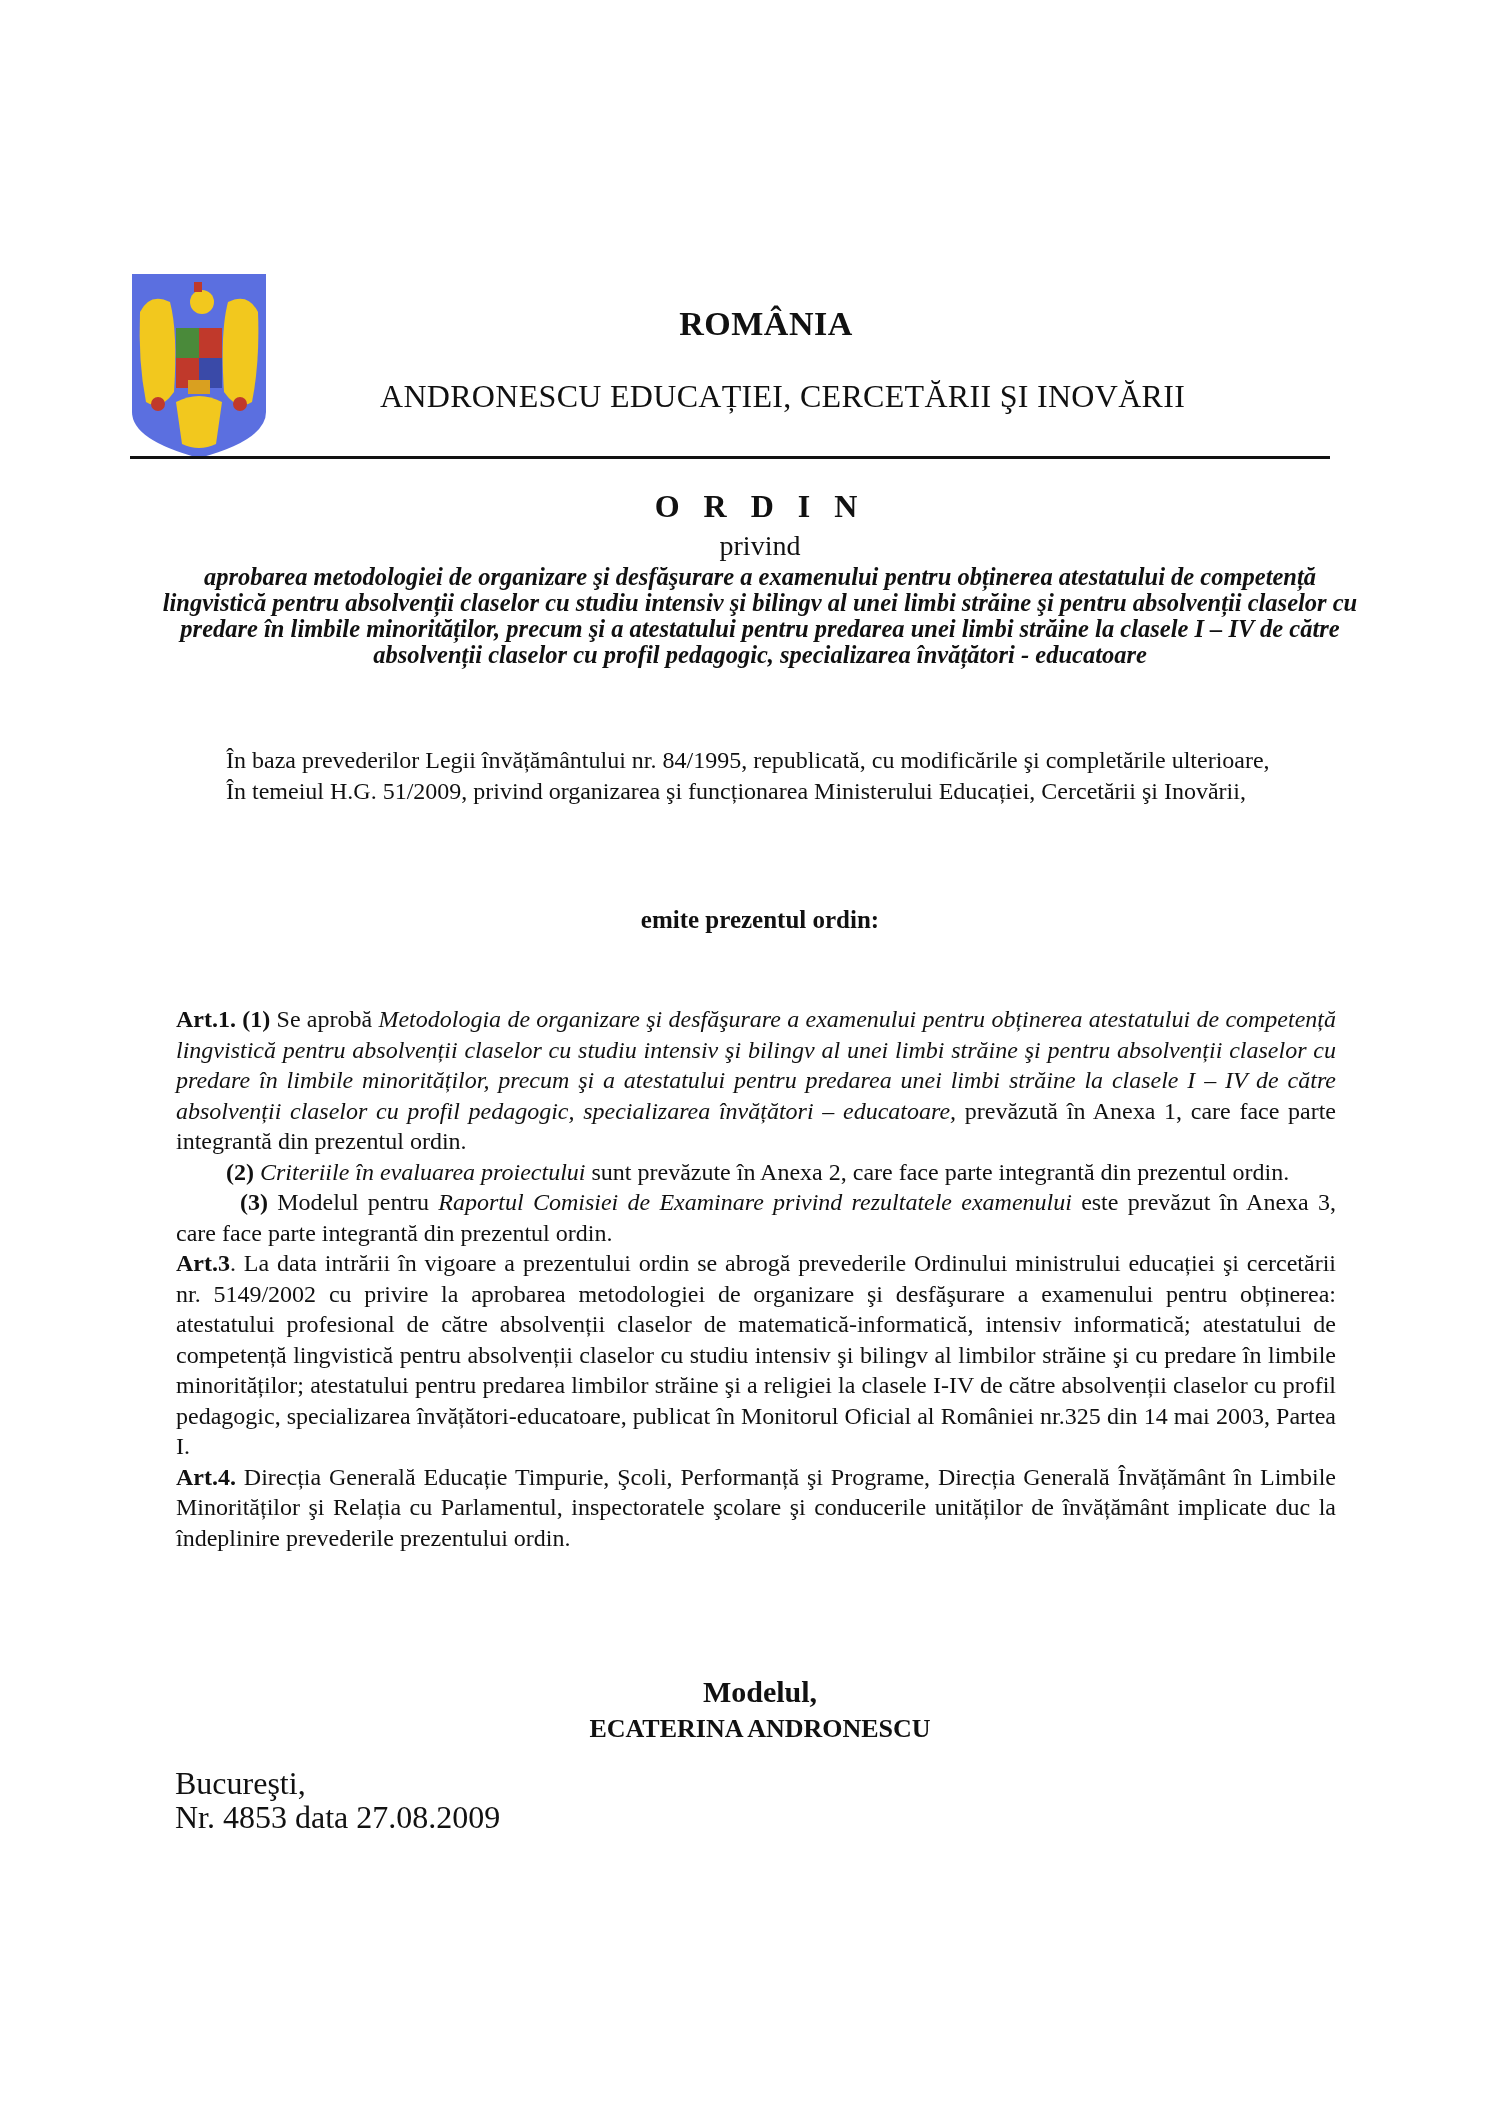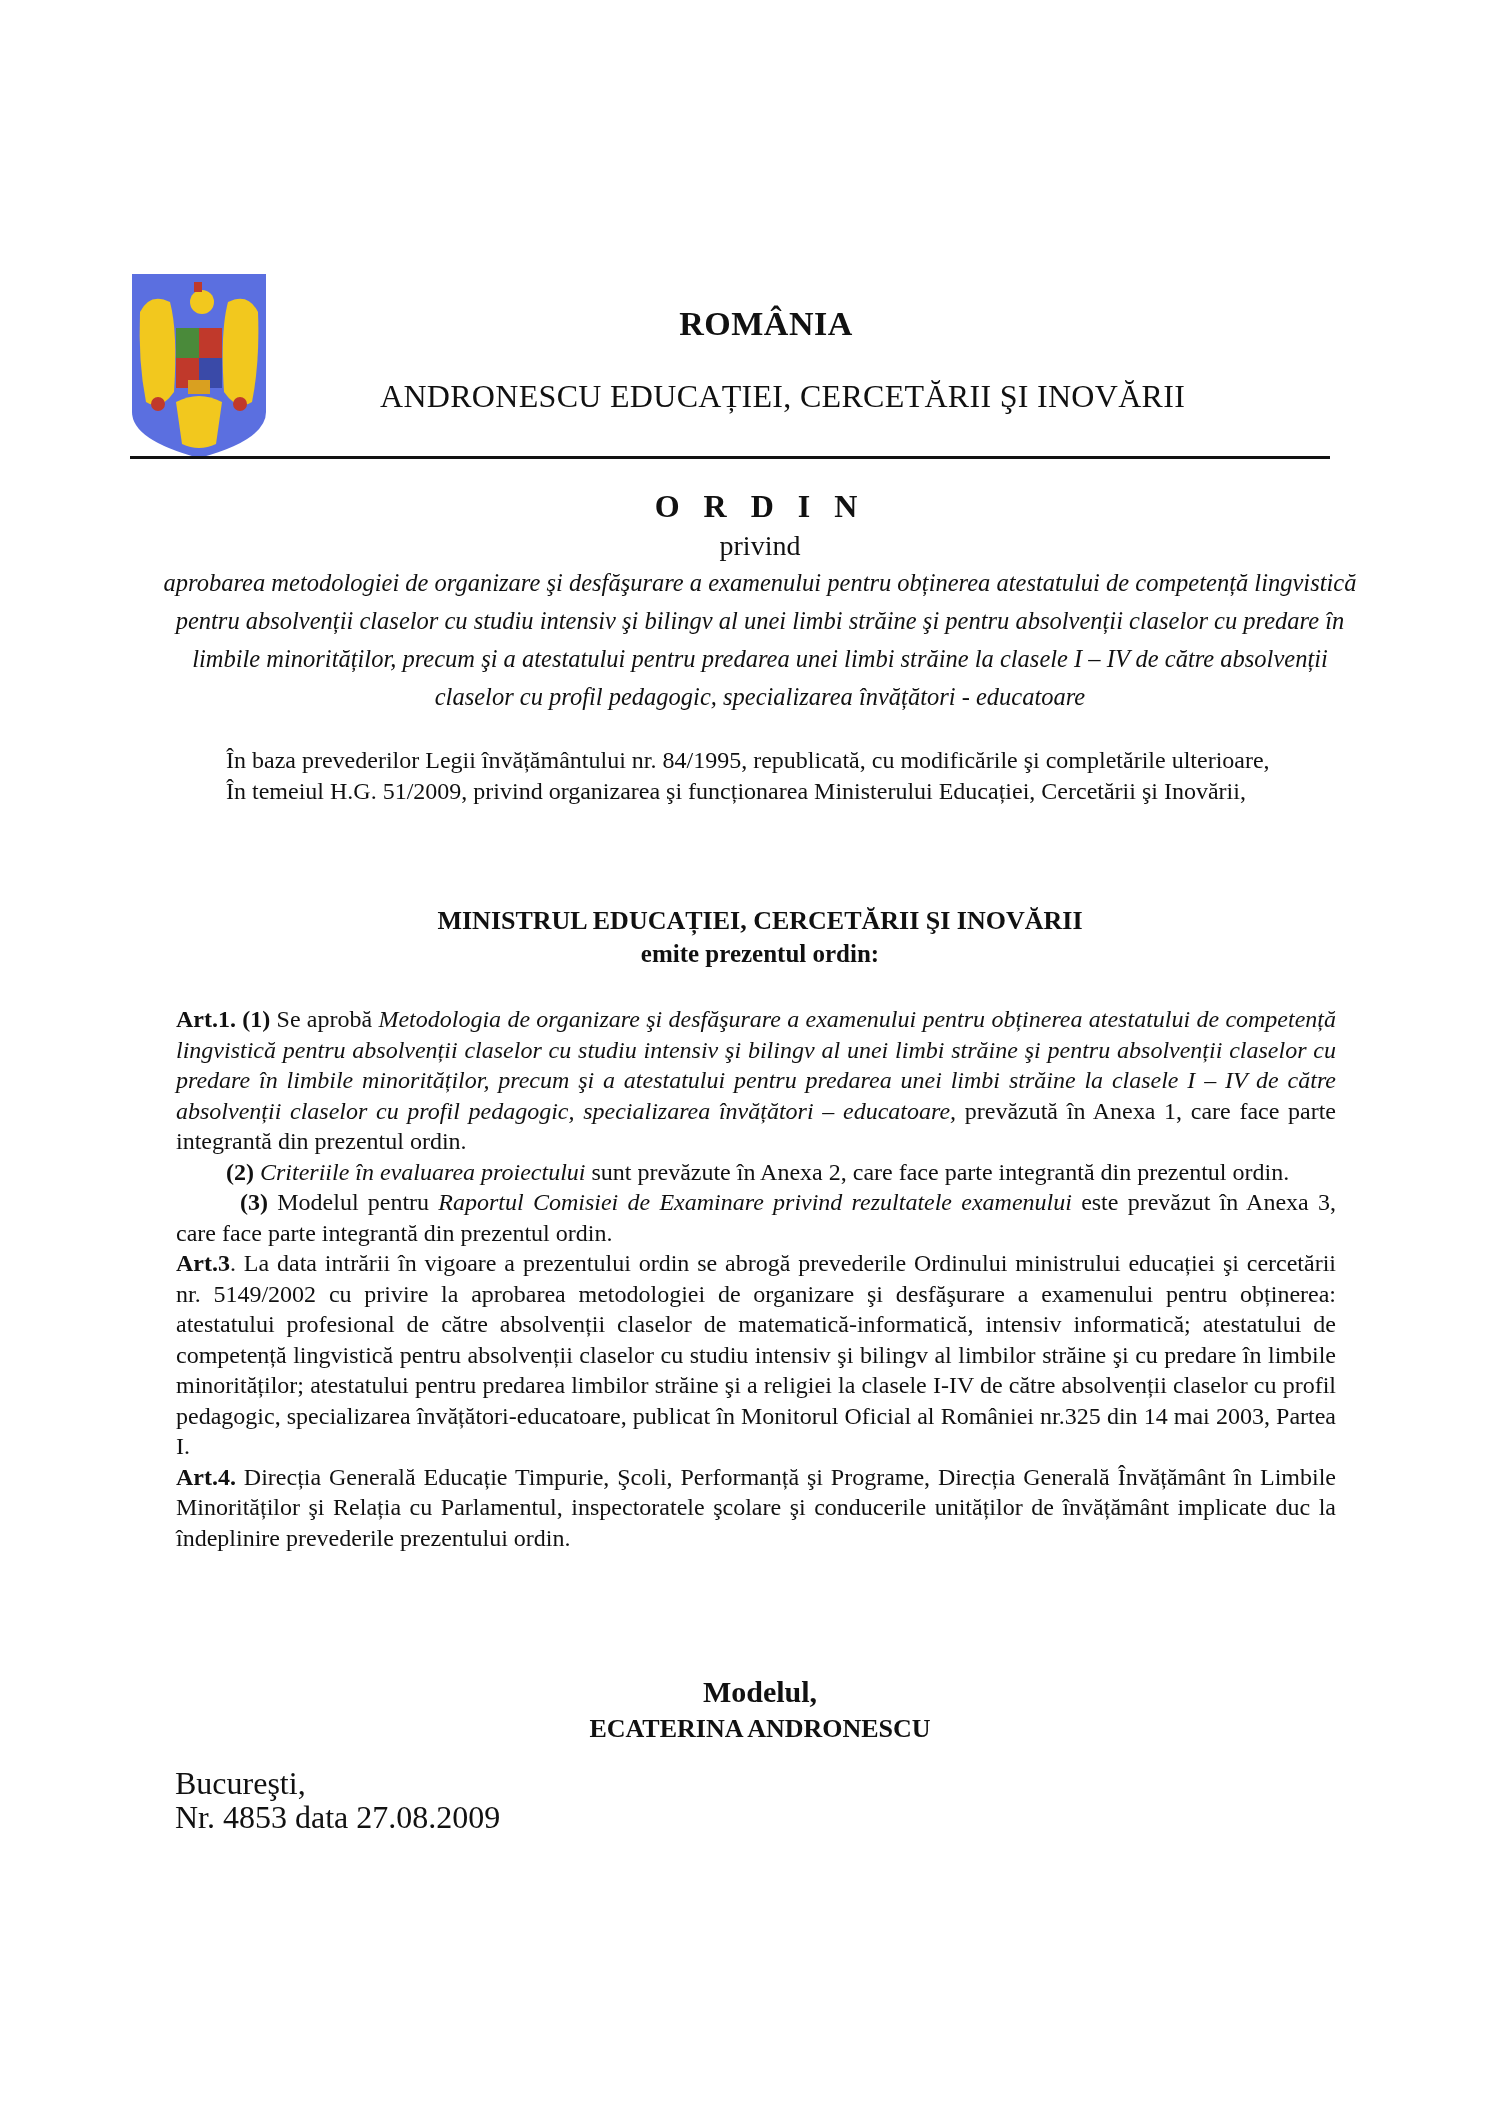--- a/index.html
+++ b/index.html
@@ -8,21 +8,21 @@
   .abs { position: absolute; }
   .crest { left: 130px; top: 272px; width: 138px; height: 188px; }
   .hdr-country { left: 0; width: 1480px; top: 305px; text-align: center; padding-left: 52px; box-sizing: border-box;
                  font-size: 34px; font-weight: bold; letter-spacing: 0.5px; }
   .hdr-ministry { left: 380px; top: 378px; font-size: 32px; white-space: nowrap; letter-spacing: 0.3px; }
   .hdr-rule { left: 130px; top: 456px; width: 1200px; height: 3px; background: #111; }
 
   .center-block { left: 160px; width: 1200px; text-align: center; }
   .ordin { top: 488px; font-size: 32px; font-weight: bold; letter-spacing: 8px; }
   .privind { top: 530px; font-size: 28px; }
-  .subject { top: 564px; font-size: 24.5px; font-style: italic; font-weight: normal; line-height: 38px; }
+  .subject { top: 564px; font-size: 24.5px; font-style: italic; font-weight: bold; line-height: 26px; }
 
   .body { left: 176px; width: 1160px; font-size: 24px; line-height: 30.5px; text-align: justify; }
   .p-indent { text-indent: 50px; margin: 0; }
   .preamble { top: 745px; }
 
   .issuer { top: 904px; }
   .issuer-title { font-size: 26px; font-weight: bold; line-height: 34px; }
   .issuer-sub { font-size: 25px; font-weight: bold; line-height: 32px; }
 
   .articles { top: 1004px; }
@@ -71,21 +71,20 @@
 <div class="abs center-block ordin">O R D I N</div>
 <div class="abs center-block privind">privind</div>
 <div class="abs center-block subject">aprobarea metodologiei de organizare şi desfăşurare a examenului pentru obținerea atestatului de competență lingvistică pentru absolvenții claselor cu studiu intensiv şi bilingv al unei limbi străine şi pentru absolvenții claselor  cu predare în limbile minorităților, precum  şi a atestatului pentru predarea unei  limbi străine la clasele I – IV de către absolvenții claselor cu profil pedagogic, specializarea învățători - educatoare</div>
 
 <div class="abs body preamble">
   <p class="p-indent">În baza prevederilor Legii învățământului  nr. 84/1995, republicată, cu  modificările şi completările ulterioare,</p>
   <p class="p-indent">În temeiul H.G. 51/2009, privind organizarea şi funcționarea  Ministerului Educației, Cercetării şi Inovării,</p>
 </div>
 
 <div class="abs center-block issuer">
-  <div class="issuer-title">MINISTRUL EDUCAȚIEI, CERCETĂRII ŞI INOVĂRII</div>
   <div class="issuer-sub">emite prezentul ordin:</div>
 </div>
 
 <div class="abs body articles">
   <p>
     <span class="b">Art.1.</span>
     <span class="b">(1)</span><span> Se aprobă </span><span class="i">Metodologia de organizare şi desfăşurare a examenului pentru obținerea atestatului de competență lingvistică pentru absolvenții claselor cu studiu intensiv şi bilingv al unei limbi străine şi pentru absolvenții claselor cu predare în limbile minorităților, precum  şi a atestatului pentru predarea unei limbi străine la clasele I – IV de către absolvenții claselor cu profil pedagogic, specializarea învățători – educatoare,</span><span> prevăzută în Anexa 1, care face parte integrantă din prezentul ordin.</span>
   </p>
   <p class="indent2">
     <span class="b">(2)</span><span class="i"> Criteriile în evaluarea proiectului</span><span> sunt prevăzute în Anexa 2, care face parte integrantă din prezentul ordin.</span>

